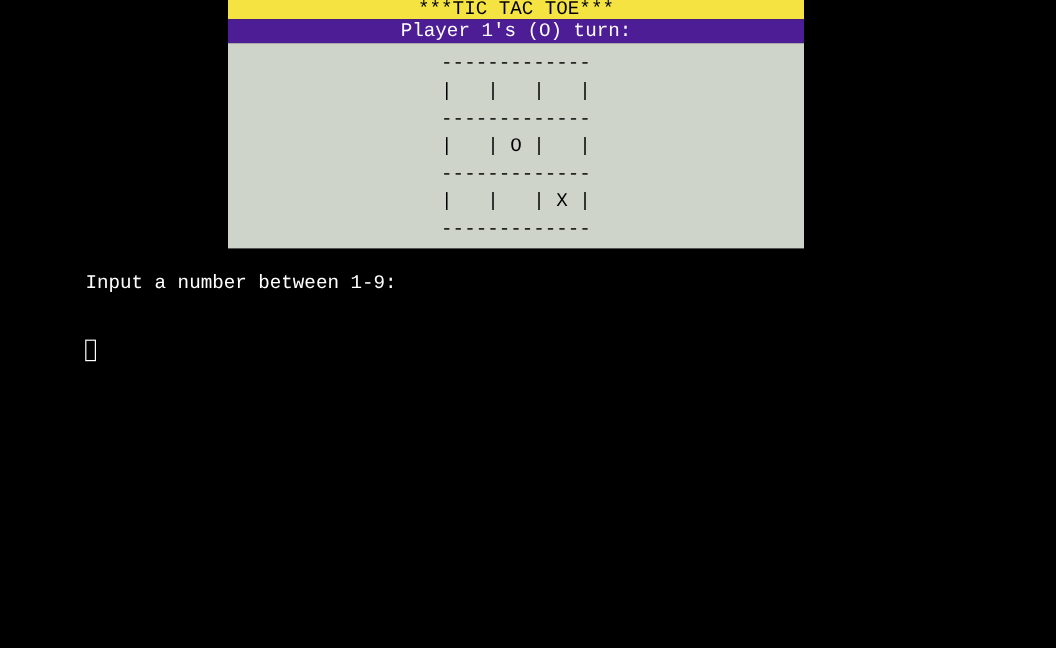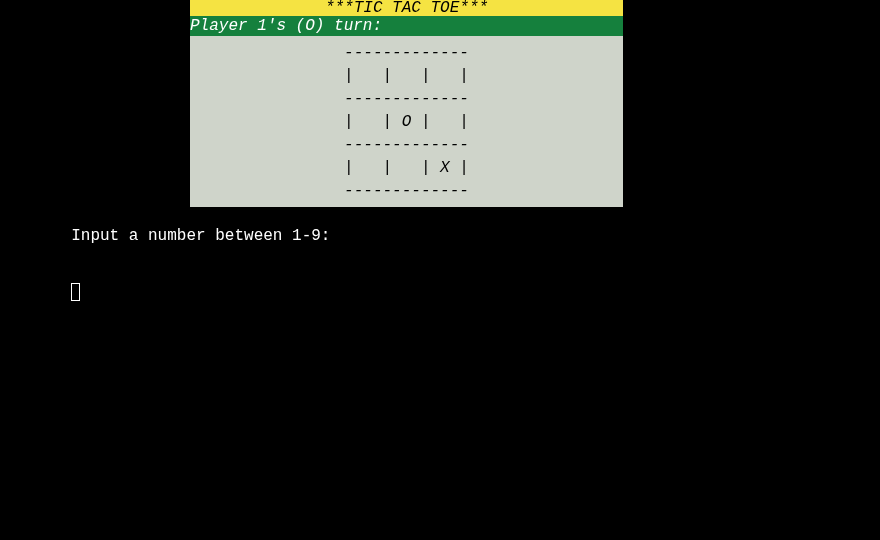--- a/index.html
+++ b/index.html
@@ -9,35 +9,35 @@
     }
     body {
       background: #000000;
       width: 880px;
       height: 540px;
       overflow: hidden;
       font-family: "Courier New", Courier, monospace;
       font-size: 16px;
     }
     .container {
-      width: 433px;
+      width: 480px;
       margin-left: 190px;
-      font-style: italic;
     }
     .title-bar {
       background: #f5e342;
       color: #000000;
       text-align: center;
       white-space: pre;
       height: 16px;
       line-height: 16px;
     }
     .status-bar {
-      background: #15803d;
+      background: #4c1d95;
       color: #ffffff;
+      text-align: center;
       white-space: pre;
       height: 20px;
       line-height: 20px;
     }
     .board-area {
       background: #cfd4ca;
       color: #000000;
       text-align: center;
       padding-top: 6px;
       padding-bottom: 4px;

